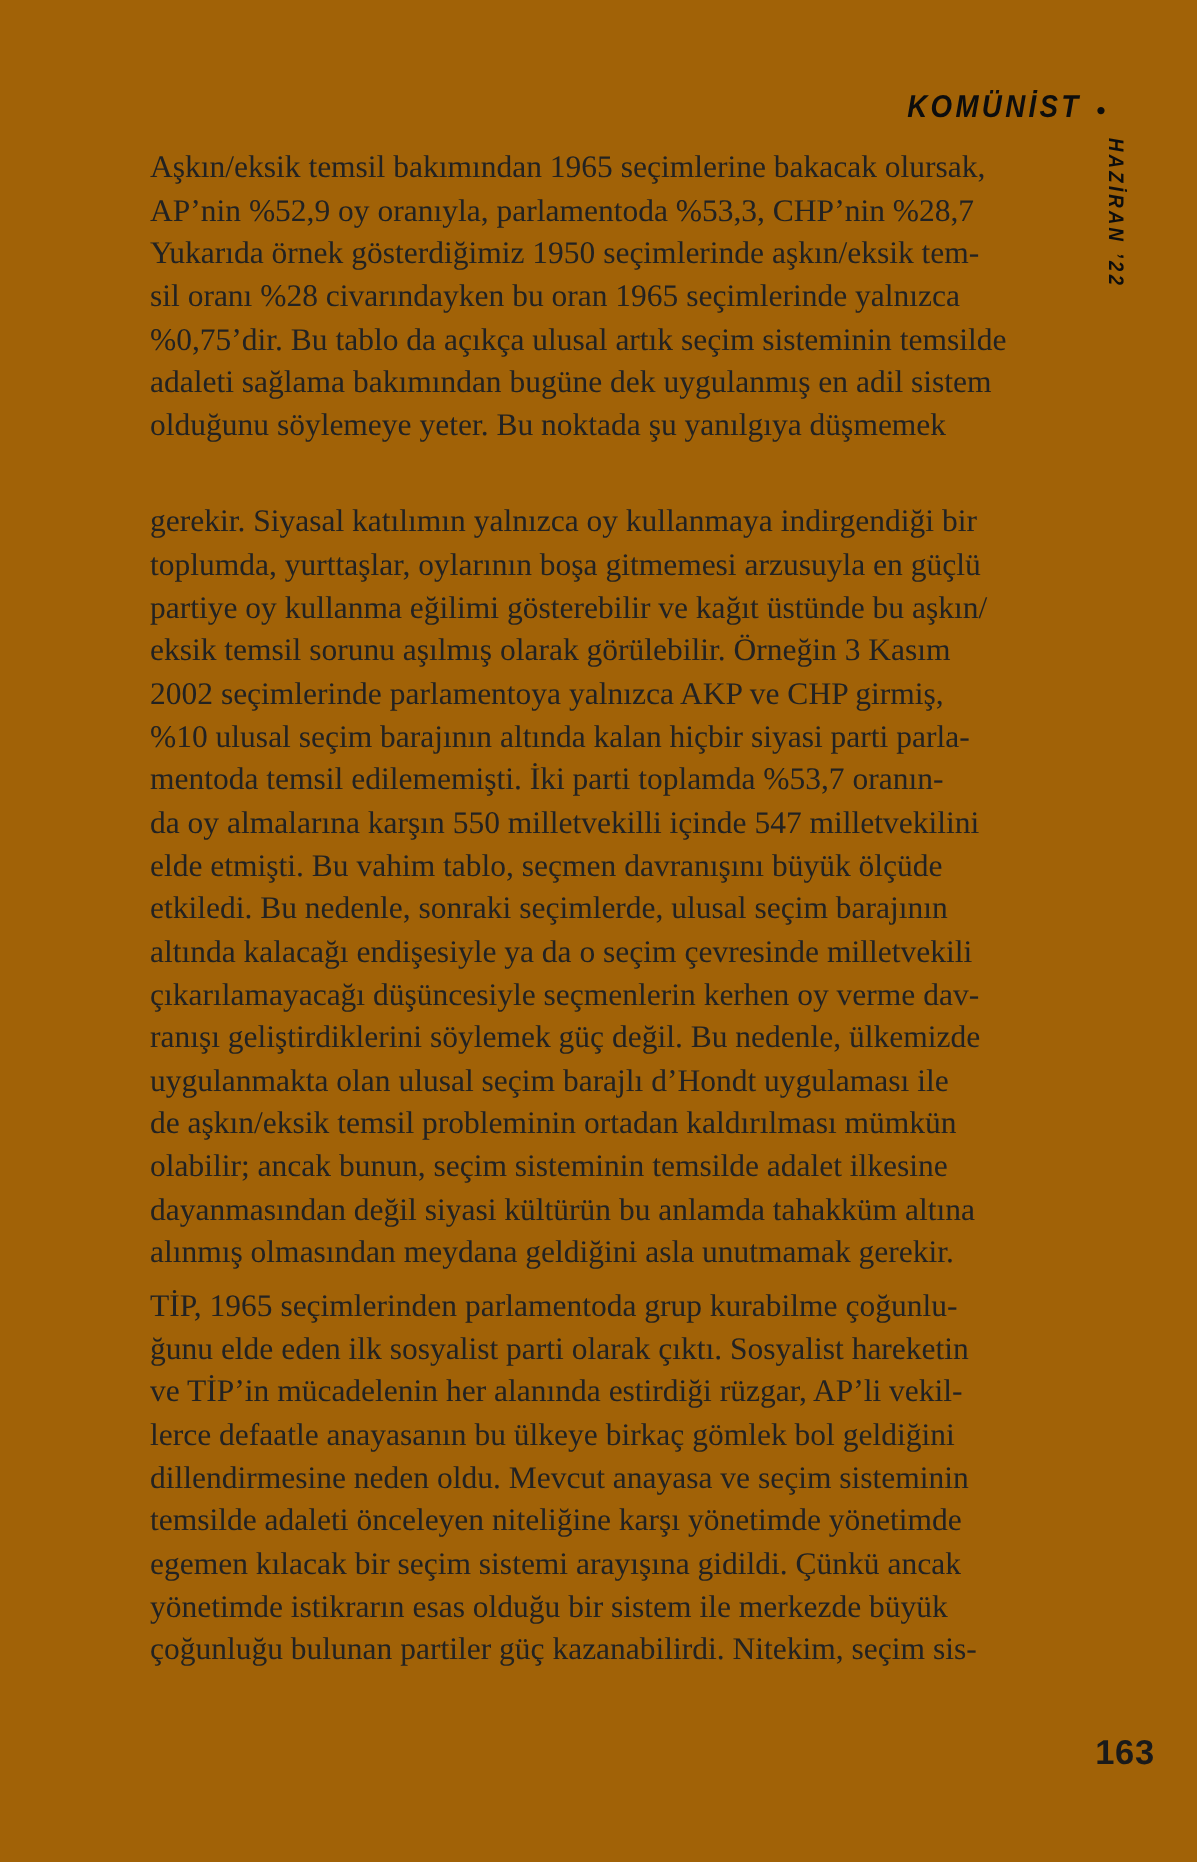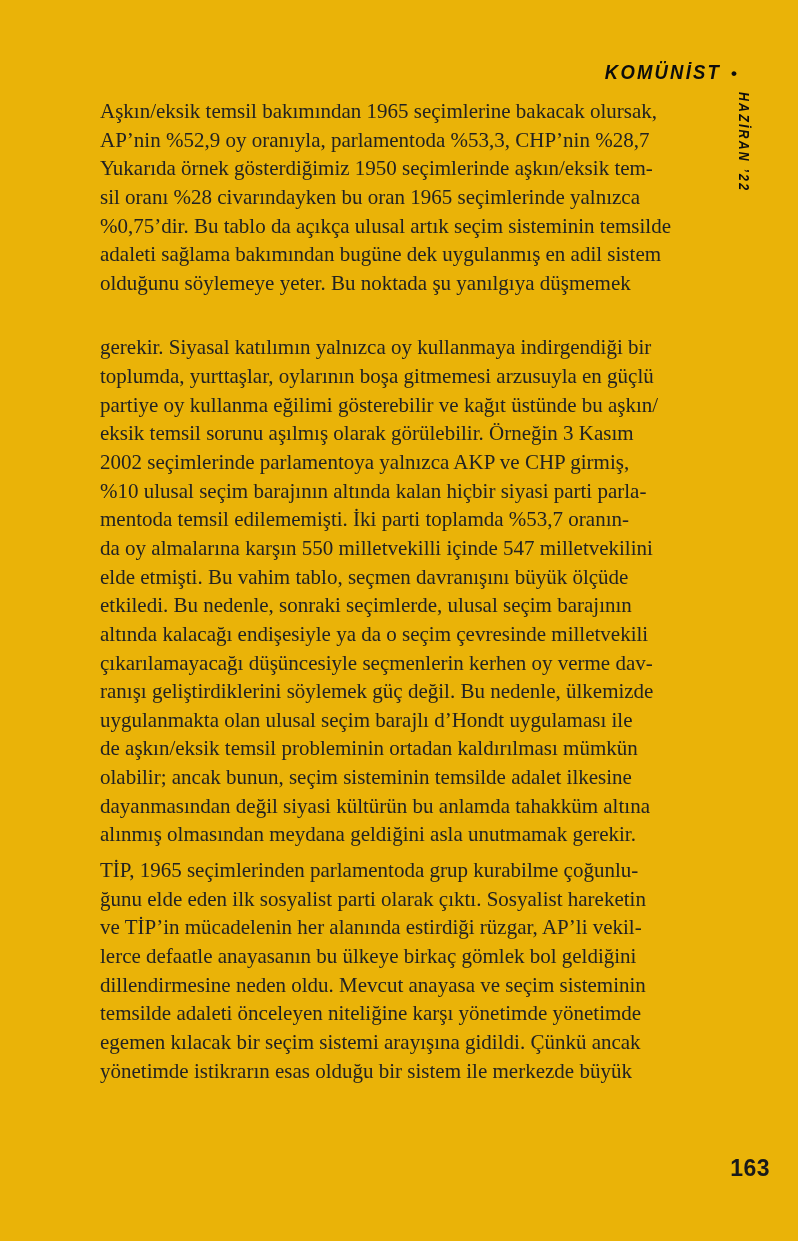--- a/index.html
+++ b/index.html
@@ -1,20 +1,20 @@
 <!DOCTYPE html>
 <html><head>
 <meta charset="utf-8">
 <style>
   html,body{margin:0;padding:0;background:#e8e8e8;}
   .page{
     position:relative;
     width:798px;height:1241px;
     margin:0 auto;
-    background:#eab308;
+    background:#a16207;
     overflow:hidden;
     font-family:"Liberation Serif", serif;
     color:#1f1f1f;
   }
   
   .masthead-row{
     position:absolute;
     top:60px;right:61px;
     display:flex;align-items:center;gap:10px;
     font-family:"Liberation Sans", sans-serif;
@@ -124,18 +124,19 @@
       </div>
       <div class="paragraph">
         <span class="tline" style="letter-spacing: 0px;">TİP, 1965 seçimlerinden parlamentoda grup kurabilme çoğunlu-</span>
         <span class="tline" style="letter-spacing: 0px;">ğunu elde eden ilk sosyalist parti olarak çıktı. Sosyalist hareketin</span>
         <span class="tline" style="letter-spacing: 0px;">ve TİP’in mücadelenin her alanında estirdiği rüzgar, AP’li vekil-</span>
         <span class="tline" style="letter-spacing: 0px;">lerce defaatle anayasanın bu ülkeye birkaç gömlek bol geldiğini</span>
         <span class="tline" style="letter-spacing: 0px;">dillendirmesine neden oldu. Mevcut anayasa ve seçim sisteminin</span>
         <span class="tline" style="letter-spacing: 0px;">temsilde adaleti önceleyen niteliğine karşı yönetimde yönetimde</span>
         <span class="tline" style="letter-spacing: 0px;">egemen kılacak bir seçim sistemi arayışına gidildi. Çünkü ancak</span>
         <span class="tline" style="letter-spacing: 0px;">yönetimde istikrarın esas olduğu bir sistem ile merkezde büyük</span>
+        <span class="tline" style="letter-spacing: 0px;">çoğunluğu bulunan partiler güç kazanabilirdi. Nitekim, seçim sis-</span>
       </div>
     </div>
 
   <div class="page-number">163</div>
 
 </div>
 
 </body></html>

